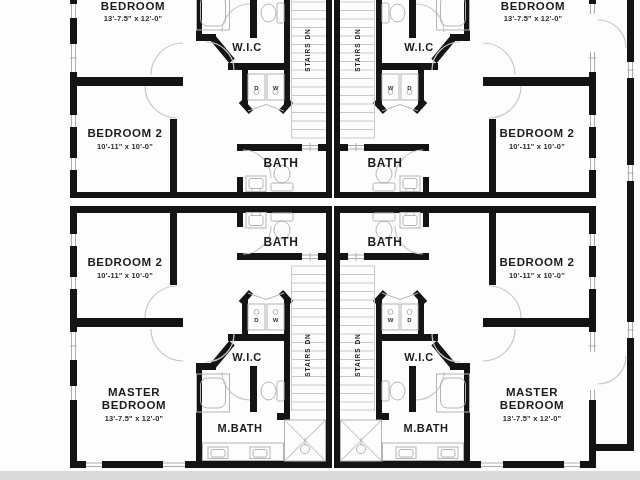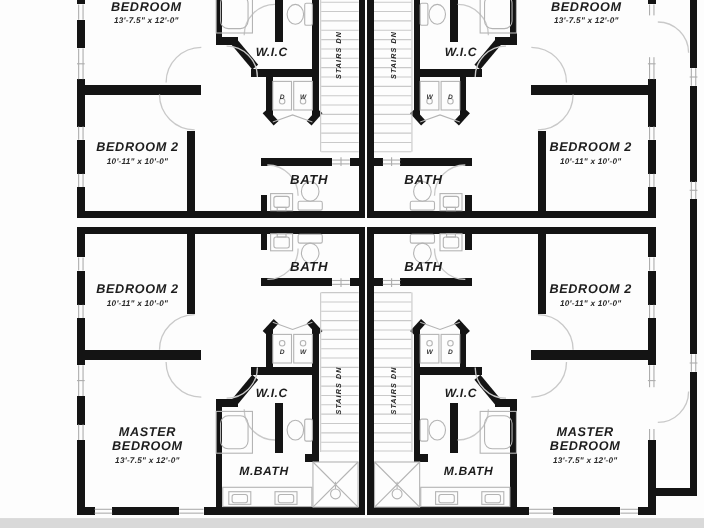--- a/index.html
+++ b/index.html
@@ -1,17 +1,17 @@
 <!DOCTYPE html>
 <html><head>
 <meta charset="utf-8">
 <style>
   html,body{margin:0;padding:0;background:#fff;}
   .stage{position:relative;width:640px;height:480px;background:#fdfdfd;overflow:hidden;
-         font-family:"Liberation Sans",sans-serif;font-style:italic;}
+         font-family:"Liberation Sans",sans-serif;}
   svg{position:absolute;left:0;top:0;}
   .letterbox{position:absolute;left:0;bottom:0;width:640px;height:9px;background:#d9d9d9;}
   text{font-family:"Liberation Sans",sans-serif;font-weight:700;fill:#1d1d1d;}
   .room-lbl{font-size:11.5px;letter-spacing:.6px;}
   .bath-lbl{font-size:12px;letter-spacing:.6px;}
   .small-lbl{font-size:11px;letter-spacing:.5px;}
   .dim-lbl{font-size:7.5px;font-weight:700;letter-spacing:.2px;fill:#2a2a2a;}
   .stairs-lbl{font-size:6.5px;letter-spacing:1px;fill:#222;}
   .appl-lbl{font-size:6px;letter-spacing:0;fill:#333;font-weight:700;}
 </style>

